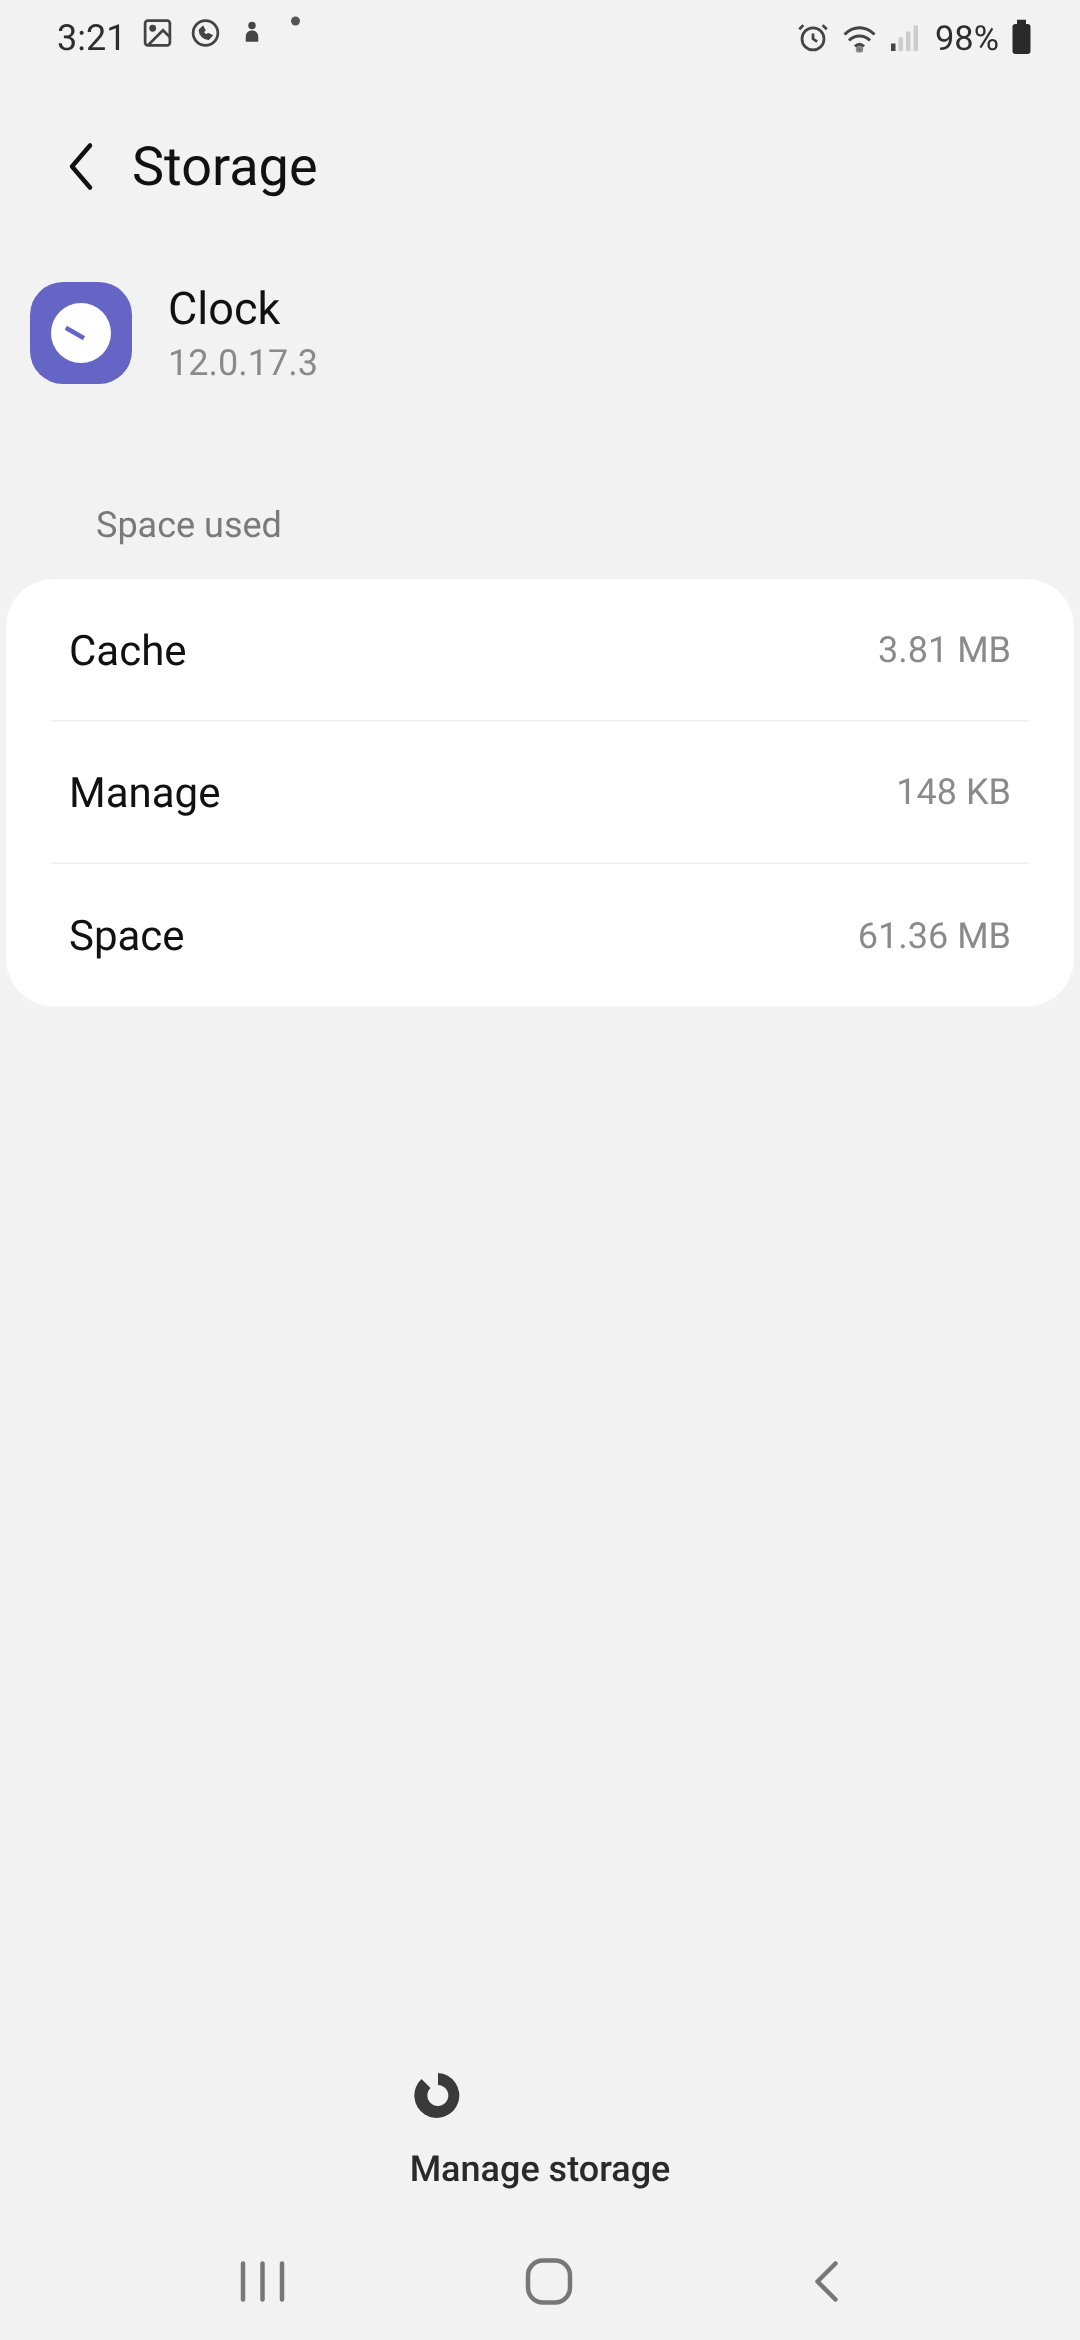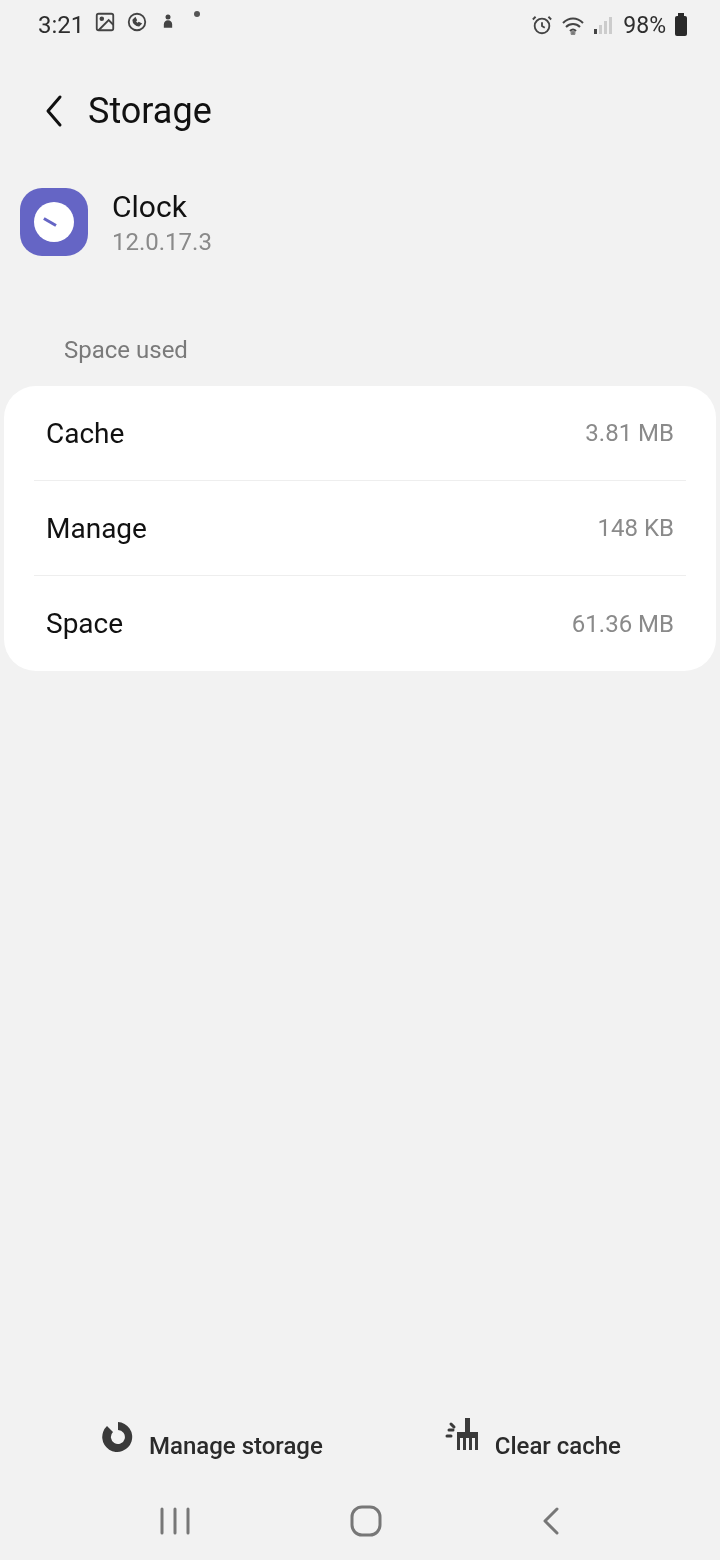--- a/index.html
+++ b/index.html
@@ -138,22 +138,22 @@
       position: absolute;
       bottom: 80px;
       left: 0;
       right: 0;
       display: flex;
       justify-content: space-around;
       padding: 20px 40px;
     }
     .action-btn {
       display: flex;
-      flex-direction: row;
-      align-items: flex-end;
+      flex-direction: column;
+      align-items: flex-start;
       gap: 12px;
     }
     .action-label {
       font-size: 24px;
       color: #2a2a2a;
       font-weight: 500;
     }
     .nav-bar {
       position: absolute;
       bottom: 0;
@@ -267,34 +267,20 @@
 
 <div class="bottom-actions">
   <div class="action-btn">
     <span>
       <svg width="38" height="38" viewBox="0 0 38 38">
           <path d="M19 4 A15 15 0 1 1 8 8 L14 14 A7 7 0 1 0 19 12 Z" fill="#3a3a3a"></path>
         </svg>
     </span>
     <span class="action-label">Manage storage</span>
   </div>
-  <div class="action-btn">
-    <span>
-      <svg width="42" height="40" viewBox="0 0 42 40" fill="#3a3a3a">
-          <rect x="24" y="2" width="5" height="14"></rect>
-          <path d="M16 16 h21 v6 h-21 z"></path>
-          <rect x="16" y="22" width="3" height="12"></rect>
-          <rect x="22" y="22" width="3" height="12"></rect>
-          <rect x="28" y="22" width="3" height="12"></rect>
-          <rect x="34" y="22" width="3" height="12"></rect>
-          <path d="M8 14 L12 14 M6 20 L10 20 M10 8 L13 11" stroke="#3a3a3a" stroke-width="3" stroke-linecap="round"></path>
-        </svg>
-    </span>
-    <span class="action-label">Clear cache</span>
-  </div>
 </div>
 
 <div class="nav-bar">
   <div>
     <svg width="34" height="28" viewBox="0 0 34 28" stroke="#777" stroke-width="3" stroke-linecap="round">
         <line x1="4" y1="2" x2="4" y2="26"></line>
         <line x1="17" y1="2" x2="17" y2="26"></line>
         <line x1="30" y1="2" x2="30" y2="26"></line>
       </svg>
   </div>

